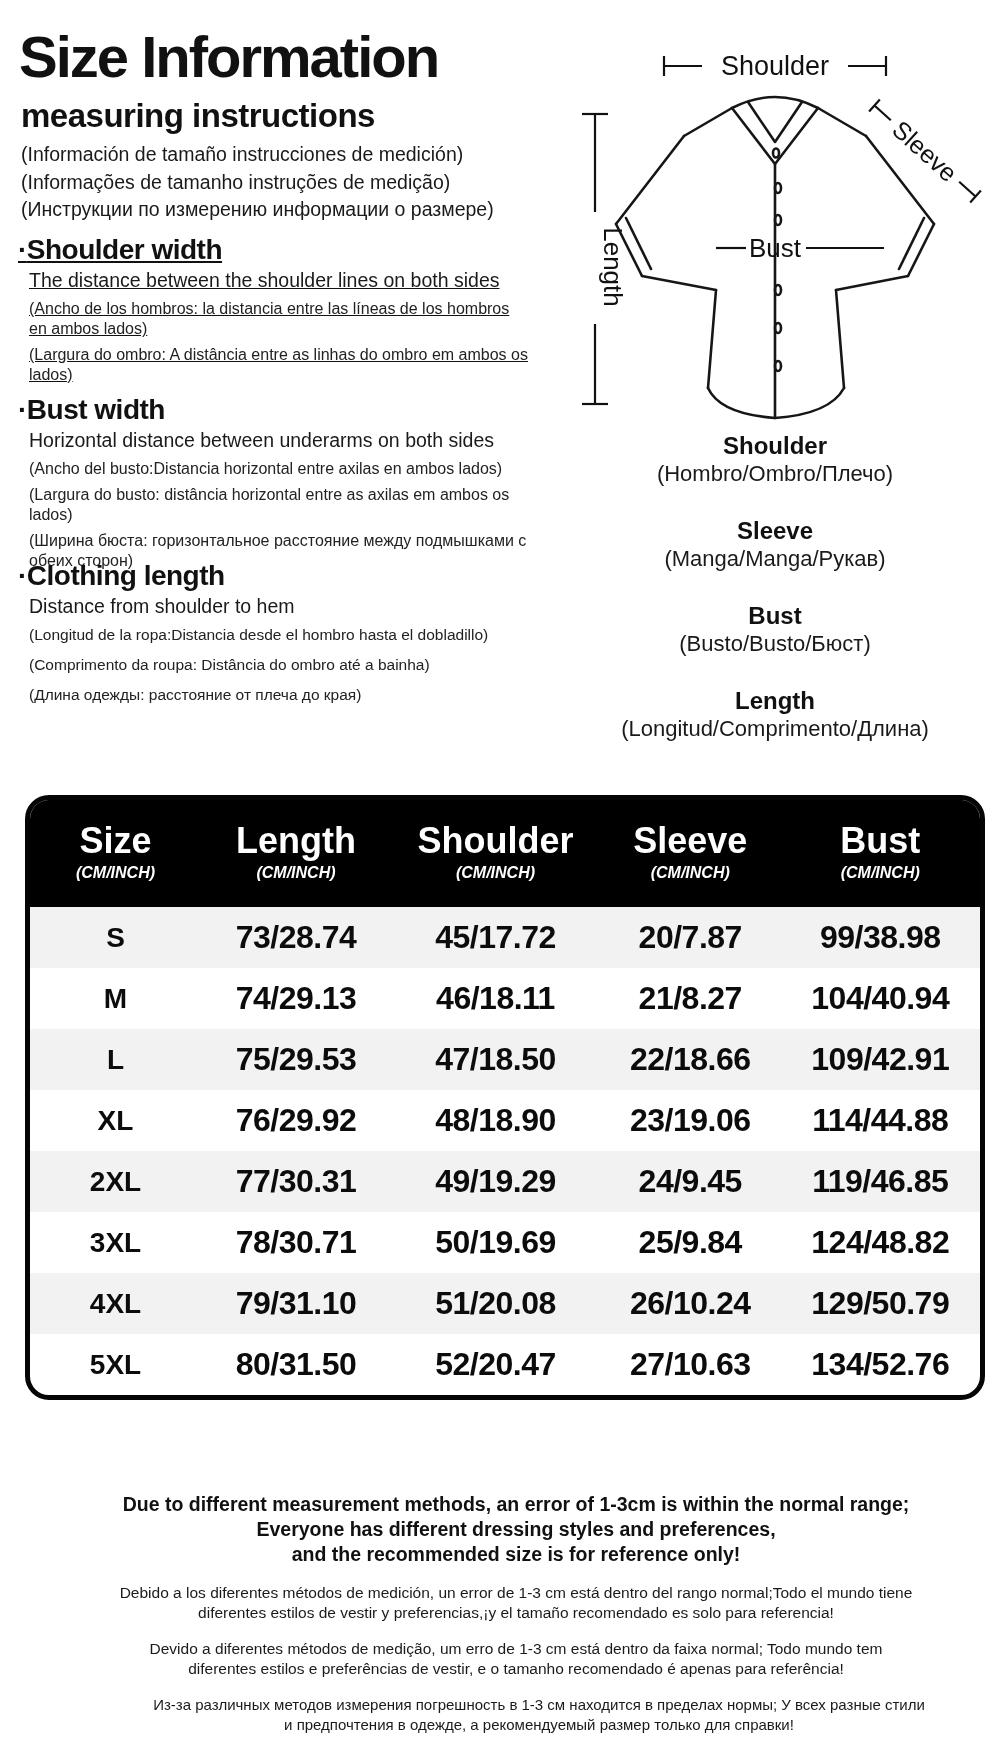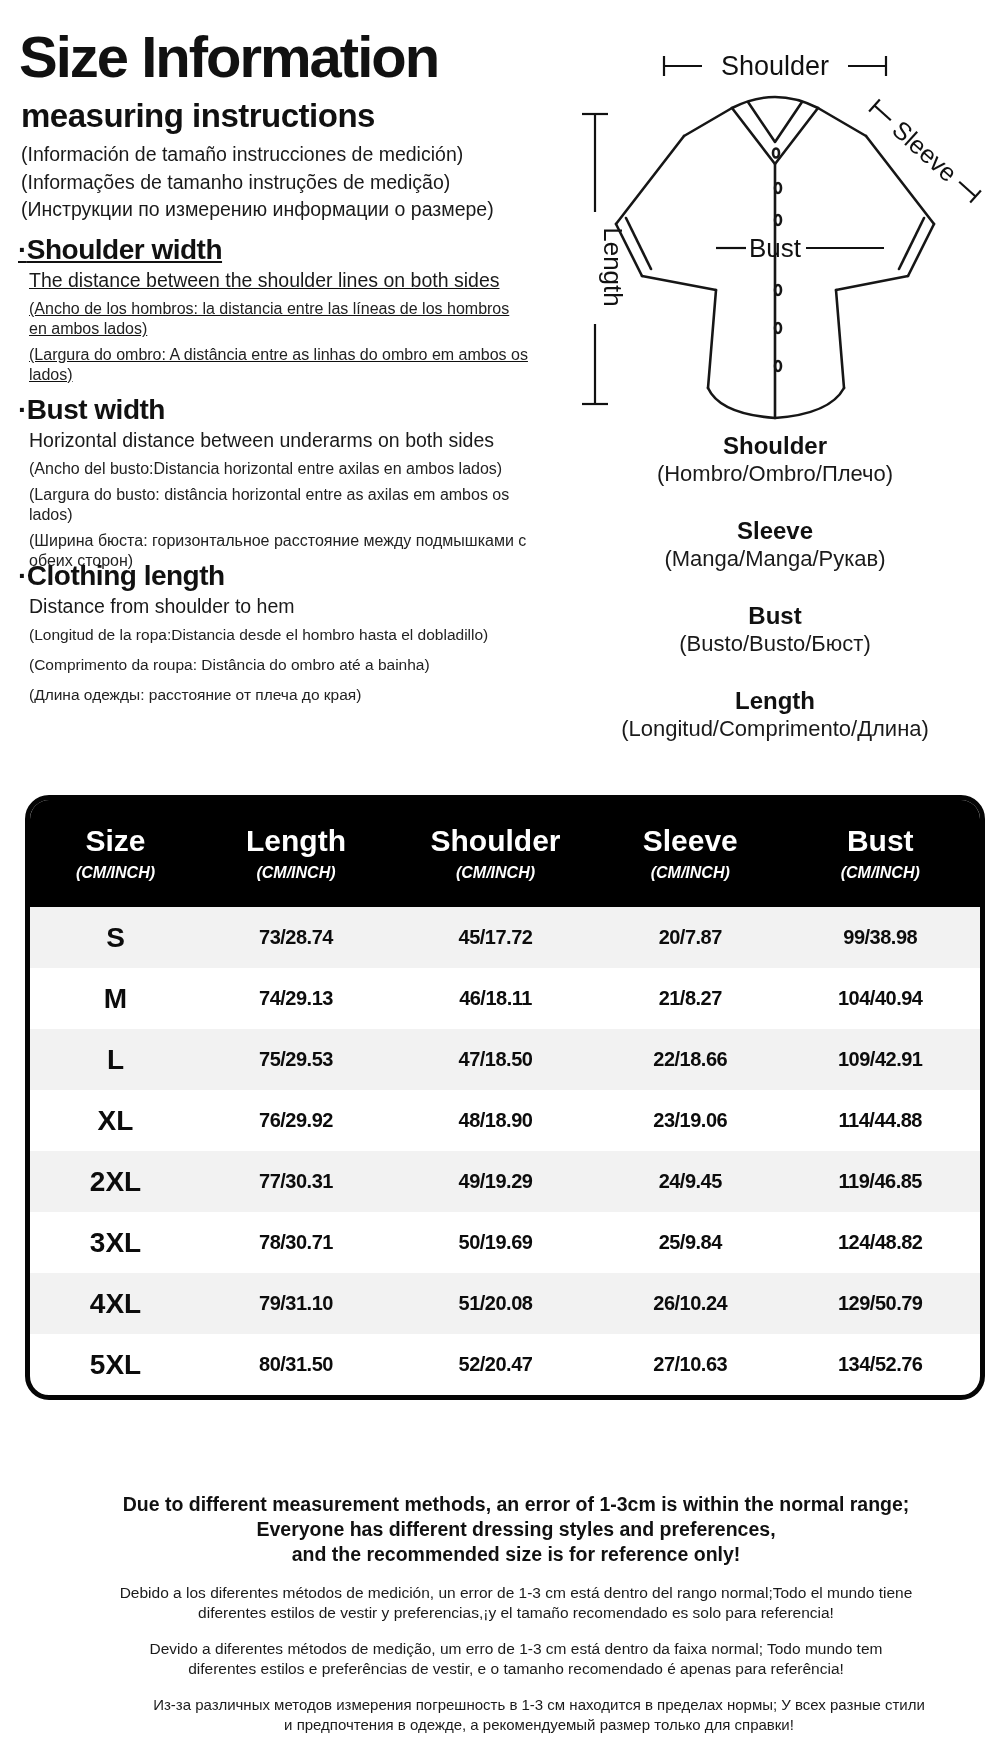--- a/index.html
+++ b/index.html
@@ -40,25 +40,25 @@
   .legend-trans { font-size:22px; line-height:28px; color:#1a1a1a; }
   
   .size-table-wrap {
     position:absolute; left:25px; top:795px; width:950px; height:595px;
     border:5px solid #050505; border-radius:24px; overflow:hidden; background:#fff;
   }
   table.size-table { width:100%; height:100%; border-collapse:collapse; table-layout:fixed; }
   table.size-table th {
     background:#000; color:#fff; height:107px; vertical-align:middle; padding:0;
   }
-  table.size-table th .col-name { font-size:30px; font-weight:700; line-height:34px;text-align:center; }
+  table.size-table th .col-name { font-size:36px; font-weight:700; line-height:34px;text-align:center; }
   table.size-table th .col-unit { font-size:16px; font-weight:700; line-height:22px; margin-top:4px;font-style:italic; }
   table.size-table td {
     text-align:center; vertical-align:middle; padding:0;
-    font-size:20px; font-weight:700; letter-spacing:-0.5px; color:#0c0c0c;
+    font-size:32px; font-weight:700; letter-spacing:-0.5px; color:#0c0c0c;
   }
   table.size-table td.size-col { font-size:28px; letter-spacing:0; }
   table.size-table tr.stripe td { background:#f2f2f2; }
   table.size-table col.c1 { width:18%; } table.size-table col.c2 { width:20%; }
   table.size-table col.c3 { width:22%; } table.size-table col.c4 { width:19%; }
   table.size-table col.c5 { width:21%; }
   
   .disclaimer { position:absolute; left:16px; top:1492px; width:1000px; text-align:center; }
   .disc-en div { font-size:19.5px; font-weight:700; line-height:25px; }
   .disc-block { margin-top:16px; }

